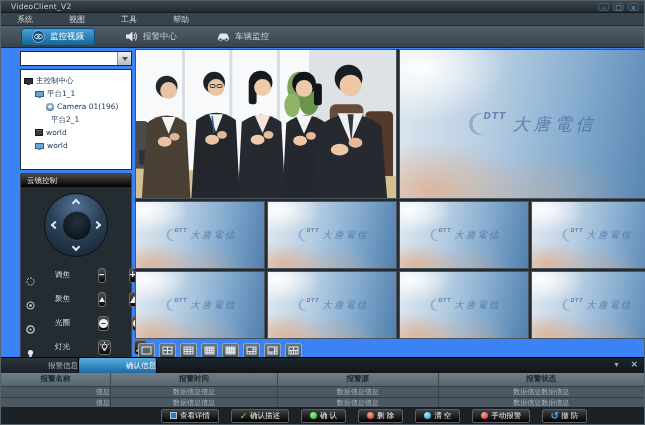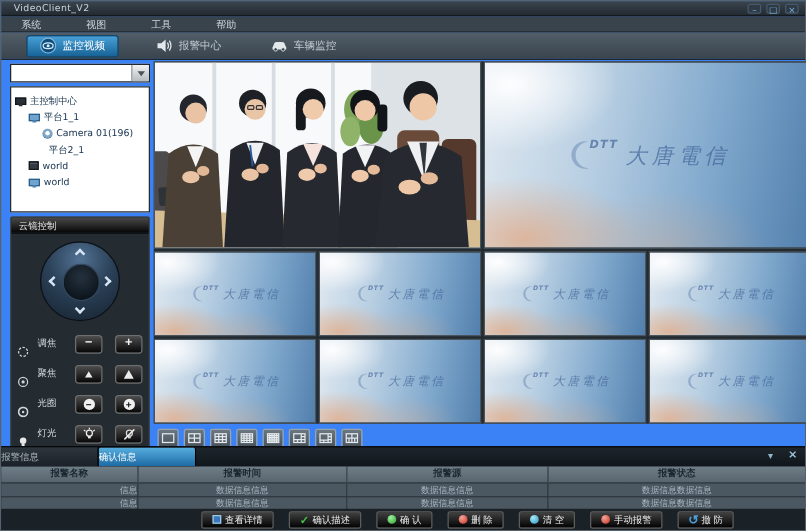--- a/index.html
+++ b/index.html
@@ -21,21 +21,21 @@
 
   
   .navbar{height:22px;background:linear-gradient(#525e68,#39444d);border-bottom:1px solid #1d242a;
     display:flex;align-items:center;gap:20px;padding-left:20px;}
   .nav-tab{display:flex;align-items:center;gap:5px;height:18px;padding:0 10px;border-radius:3px;
     color:#c3ccd3;font-size:8.5px;}
   .nav-tab.active{background:linear-gradient(#47a0d6,#176397);border:1px solid #0f4a77;color:#fff;}
   .nav-icon{width:13px;height:13px;display:inline-block;}
 
   
-  .main{position:absolute;top:48px;left:4px;right:0;height:310px;display:flex;padding-left:3px;}
+  .main{position:absolute;top:48px;left:16px;right:0;height:310px;display:flex;padding-left:3px;}
   .left-panel{width:112px;flex:none;}
 
   .combo{margin-top:2px;height:15px;display:flex;border:1px solid #20272d;background:#fff;}
   .combo-input{flex:1;font-size:8px;line-height:13px;padding-left:3px;color:#222;}
   .combo-btn{width:14px;background:linear-gradient(#f2f2f2,#b6bcc1);border-left:1px solid #8a9096;
     display:flex;align-items:center;justify-content:center;}
   .combo-btn::after{content:"";width:0;height:0;border-left:3px solid transparent;border-right:3px solid transparent;
     border-top:4px solid #4a545c;}
 
   .tree{margin-top:3px;height:101px;background:#fff;border:1px solid #242c33;overflow:hidden;padding-top:4px;}
@@ -59,21 +59,21 @@
   .pad{width:64px;height:64px;border-radius:50%;position:relative;border:1px solid #0b1116;
     background:radial-gradient(circle at 50% 22%,#527294 0%,#2b4158 45%,#15222e 100%);}
   .pad-center{position:absolute;left:17px;top:17px;width:30px;height:30px;border-radius:50%;
     background:radial-gradient(circle at 50% 35%,#24313d,#0d151d 75%);border:1px solid #33465a;}
   .pad-arrow{position:absolute;width:6px;height:6px;border-left:2px solid #d4e6f4;border-top:2px solid #d4e6f4;}
   .pad-up{left:28px;top:6px;transform:rotate(45deg);}
   .pad-right{right:7px;top:28px;transform:rotate(135deg);}
   .pad-down{left:28px;bottom:6px;transform:rotate(225deg);}
   .pad-left{left:7px;top:28px;transform:rotate(315deg);}
 
-  .ptz-row{height:24px;display:flex;align-items:center;padding:0 5px;gap:7px;}
+  .ptz-row{height:24px;display:flex;align-items:center;padding:0 5px;gap:20px;}
   .row-icon{width:9px;height:9px;flex:none;display:inline-block;}
   .row-label{color:#d6dde2;font-size:7.5px;width:20px;flex:none;}
   .ptz-btn{width:31px;height:15px;margin-left:3px;background:linear-gradient(#4c4c4c,#070707);
     border:1px solid #6e6e6e;border-radius:3px;color:#fff;display:flex;align-items:center;justify-content:center;}
   .ptz-btn .glyph{font-size:10px;line-height:10px;color:#f2f2f2;font-weight:bold;}
   .circle-glyph{width:9px;height:9px;border-radius:50%;background:#f0f0f0;color:#111;
     font-size:8px;font-weight:bold;line-height:9px;text-align:center;}
   .tri-small{width:0;height:0;border-left:3px solid transparent;border-right:3px solid transparent;border-bottom:5px solid #ececec;}
   .tri-big{width:0;height:0;border-left:4px solid transparent;border-right:4px solid transparent;border-bottom:7px solid #ececec;}
 
@@ -102,21 +102,21 @@
   
   .layout-bar{height:18px;margin-top:2px;display:flex;align-items:center;gap:4px;padding-left:3px;}
   .layout-btn{width:17px;height:15px;background:linear-gradient(#6a7680,#49545d);
     border:1px solid #9aa4ab;border-radius:2px;display:flex;align-items:center;justify-content:center;}
   .layout-btn svg{display:block;}
   .layout-btn svg rect,.layout-btn svg line{stroke:#e4e9ed;fill:none;stroke-width:1;}
 
   
   .alarm-panel{position:absolute;left:0;right:0;bottom:0;height:67px;background:#10161b;border-top:1px solid #000;}
   .alarm-tabs{height:15px;display:flex;align-items:flex-end;position:relative;background:linear-gradient(#1d252c,#10161b);}
-  .alarm-tab{width:78px;height:15px;font-size:7.5px;line-height:15px;text-align:left;color:#aeb9c3;
+  .alarm-tab{width:78px;height:15px;font-size:7.5px;line-height:15px;text-align:right;color:#aeb9c3;
     background:linear-gradient(#2d353d,#1a2128);border-right:1px solid #000;}
   .alarm-tab.active{background:linear-gradient(#57aede,#1c6aa4);color:#fff;border-radius:2px 2px 0 0;}
   .panel-controls{position:absolute;right:6px;top:1px;display:flex;gap:12px;align-items:center;}
   .panel-collapse{color:#8fb4cc;font-size:8px;}
   .panel-close{color:#9cc2dc;font-size:9px;font-weight:bold;}
 
   table.alarm{width:100%;border-collapse:collapse;table-layout:fixed;}
   table.alarm th{height:13px;background:linear-gradient(#707e88,#57646d);font-size:7.5px;color:#1b2730;
     font-weight:bold;border-left:1px solid #3e4850;}
   table.alarm th:first-child{border-left:none;}

